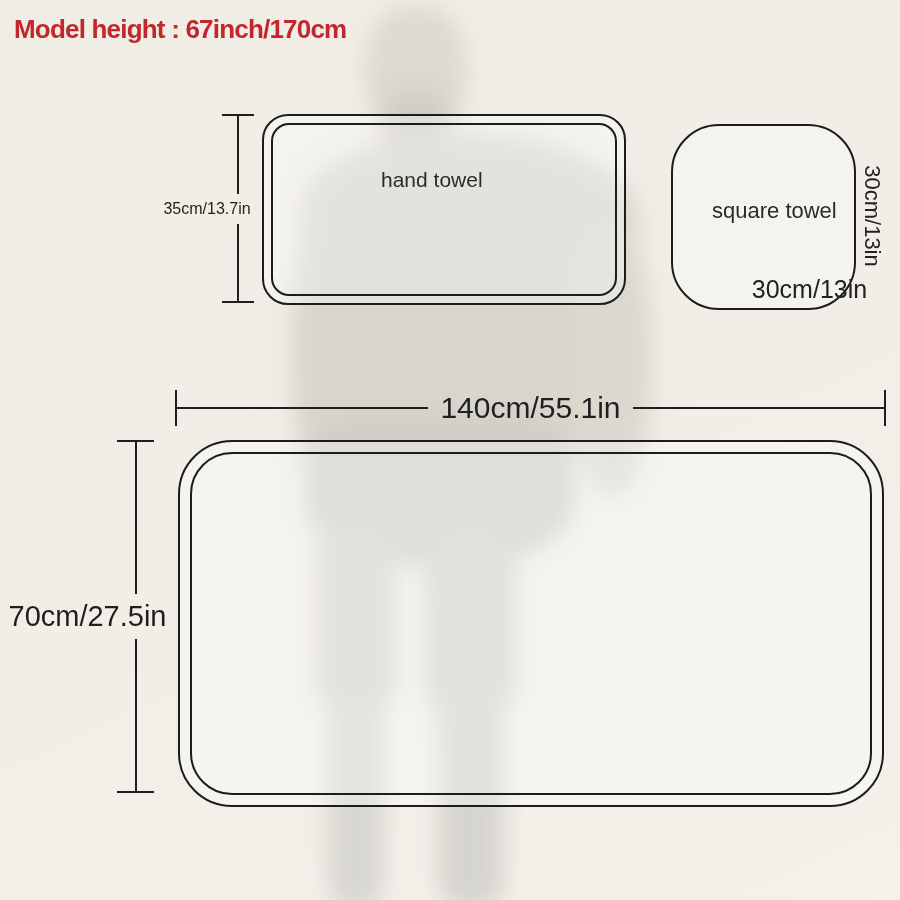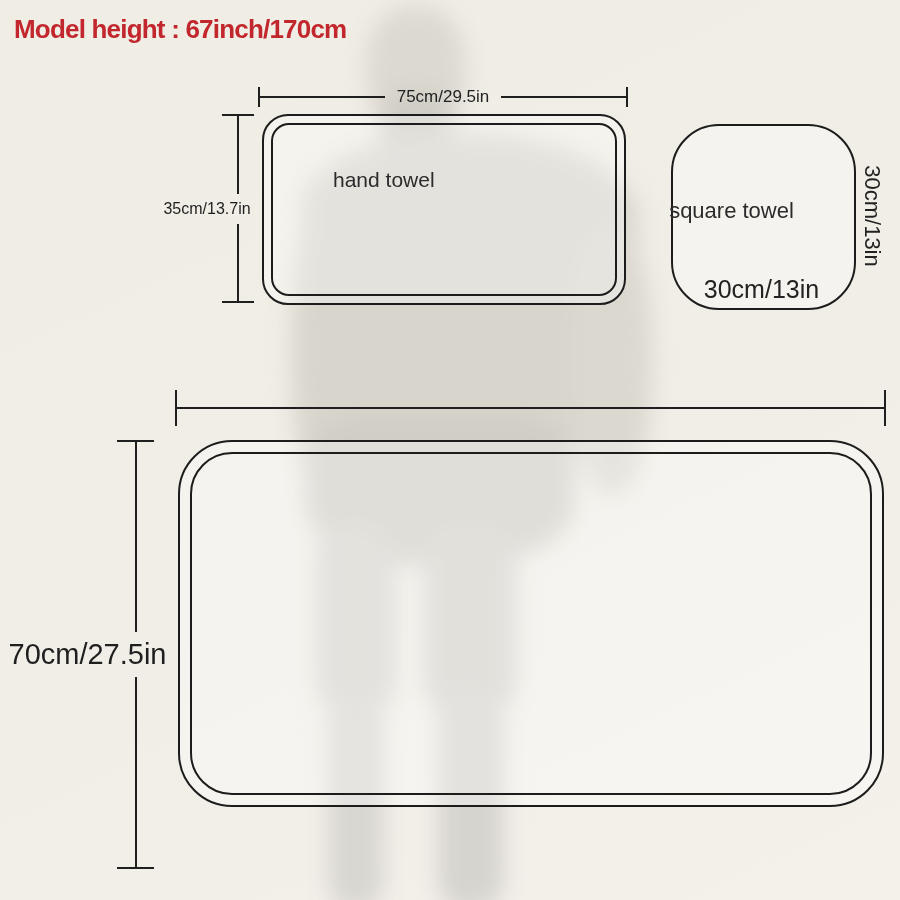--- a/index.html
+++ b/index.html
@@ -33,23 +33,23 @@
 
   
   .towel{position:absolute; border:2.5px solid #1c1c1c; background:rgba(255,255,255,0.32);}
   .towel-inner{position:absolute; border:2px solid #1c1c1c; background:transparent;}
   .hand-towel{left:262px; top:114px; width:360px; height:187px; border-radius:26px;}
   .hand-towel-inner{left:7px; top:7px; right:7px; bottom:7px; border-radius:18px;}
   .square-towel{left:671px; top:124px; width:181px; height:182px; border-radius:48px; border-width:2px;}
   .bath-towel{left:178px; top:440px; width:702px; height:363px; border-radius:54px;}
   .bath-towel-inner{left:10px; top:10px; right:10px; bottom:10px; border-radius:42px;}
 
-  .towel-label{position:absolute; color:#2b2b2b; white-space:nowrap;}
+  .towel-label{position:absolute; color:#2b2b2b; white-space:nowrap;margin-left:48px;}
   .hand-towel-label{left:333px; top:168px; font-size:21px;}
-  .square-towel-label{left:641px; top:198px; width:181px; text-align:center; font-size:22px;}
+  .square-towel-label{left:664px; top:198px; width:181px; text-align:left; font-size:22px;}
   .square-towel-bottom{left:671px; top:275px; width:181px; text-align:center; font-size:25px; color:#222;}
   .square-towel-side{
     position:absolute; left:818px; top:204px; width:110px; height:24px;
     transform:rotate(90deg); transform-origin:center;
     font-size:22px; color:#222; text-align:center; white-space:nowrap;
   }
   .bath-towel-label{left:450px; top:602px; font-size:37px; color:#383838;}
 
   
   .dim-h{position:absolute; display:flex; align-items:center; color:#1f1f1f;}
@@ -59,21 +59,21 @@
 
   .dim-v{position:absolute; display:flex; flex-direction:column; align-items:center; color:#1f1f1f;}
   .dim-v .tick{height:2px; align-self:stretch; background:#1f1f1f;}
   .dim-v .seg{flex:1; width:2px; background:#1f1f1f;}
   .dim-v .lbl{white-space:nowrap; margin:6px 0;}
 
   .dim-75 {left:258px; top:87px;  width:370px; height:20px; font-size:17px;}
   .dim-140{left:175px; top:390px; width:711px; height:36px; font-size:30px;}
   .dim-35 {left:222px; top:114px; width:32px;  height:189px; font-size:16px;}
   .dim-35 .lbl{transform:translateX(-31px);}
-  .dim-70 {left:117px; top:440px; width:37px;  height:429px; font-size:29px;}
+  .dim-70 {left:117px; top:440px; width:37px;  height:353px; font-size:29px;}
   .dim-70 .lbl{transform:translateX(-48px);}
 </style>
 </head>
 <body>
 
 <div class="stage">
 
   <div class="silhouette">
     <div class="head"></div>
     <div class="neck"></div>
@@ -87,44 +87,38 @@
     <div class="calf-r"></div>
   </div>
 
   <div class="title">Model height : 67inch/170cm</div>
 
   <div class="towel hand-towel">
     <div class="towel-inner hand-towel-inner"></div>
   </div>
   <div class="towel-label hand-towel-label">hand towel</div>
 
-  <div class="dim-h dim-75">
-    <div class="tick"></div>
-    <div class="seg"></div>
-    <div class="lbl">75cm/29.5in</div>
-    <div class="seg"></div>
-    <div class="tick"></div>
-  </div>
 
   <div class="dim-v dim-35">
     <div class="tick"></div>
     <div class="seg"></div>
     <div class="lbl">35cm/13.7in</div>
     <div class="seg"></div>
     <div class="tick"></div>
   </div>
 
   <div class="towel square-towel"></div>
   <div class="towel-label square-towel-label">square towel</div>
   <div class="towel-label square-towel-bottom">30cm/13in</div>
   <div class="square-towel-side">30cm/13in</div>
 
   <div class="dim-h dim-140">
     <div class="tick"></div>
     <div class="seg"></div>
+    <div class="lbl">140cm/55.1in</div>
     <div class="seg"></div>
     <div class="tick"></div>
   </div>
 
   <div class="towel bath-towel">
     <div class="towel-inner bath-towel-inner"></div>
   </div>
 
   <div class="dim-v dim-70">
     <div class="tick"></div>

